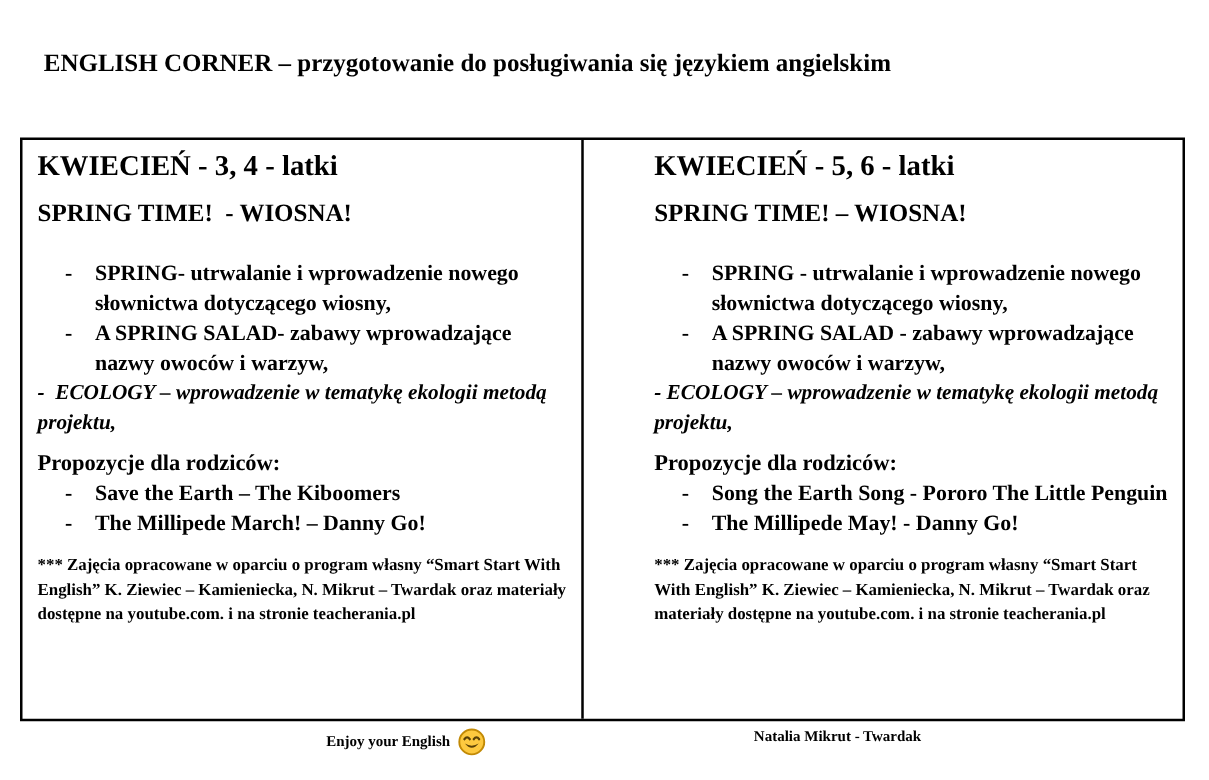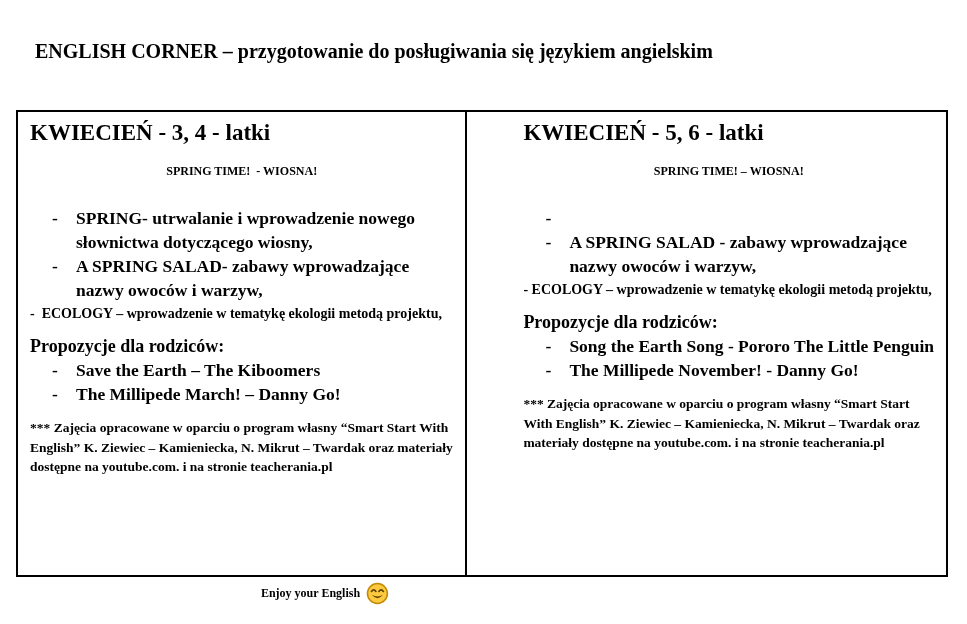--- a/index.html
+++ b/index.html
@@ -49,47 +49,47 @@
     margin-left: 44px;
   }
   .cell-header {
     margin: 0 0 16px 0;
     font-size: 23px;
     line-height: 26px;
     font-weight: bold;
   }
   .subheader {
     margin: 0 0 25px 0;
-    font-size: 12px;
+    font-size: 20px;
     line-height: 19px;
     white-space: pre-wrap;
-    text-align: center;
   }
   .bullet {
     display: flex;
     font-size: 17.5px;
     line-height: 24px;
   }
   .bullet .marker {
     margin-left: 22px;
     width: 24px;
     flex-shrink: 0;
   }
   .bullet .text {
     flex: 1;
     white-space: pre-wrap;
   }
   .bullet.song .text {
     white-space: nowrap;
   }
   .ecology {
     margin: 0;
-    font-size: 14px;
+    font-size: 17px;
     line-height: 24px;
     white-space: pre-wrap;
+    font-style: italic;
   }
   .parents-header {
     margin: 8px 0 0 0;
     font-size: 18px;
     line-height: 24px;
   }
   .footnote {
     margin: 12px 0 0 0;
     font-size: 13.5px;
     line-height: 19.5px;
@@ -155,45 +155,47 @@
 
     <p class="footnote">*** Zajęcia opracowane w oparciu o program własny “Smart Start With English” K. Ziewiec – Kamieniecka, N. Mikrut – Twardak oraz materiały dostępne na youtube.com. i na stronie teacherania.pl</p>
   </section>
 
   <section class="cell right-col">
     <h2 class="cell-header">KWIECIEŃ - 5, 6 - latki</h2>
     <p class="subheader">SPRING TIME! – WIOSNA!</p>
 
     <div class="bullet">
       <span class="marker">-</span>
+      <span class="text">SPRING - utrwalanie i wprowadzenie nowego słownictwa dotyczącego wiosny,</span>
     </div>
     <div class="bullet">
       <span class="marker">-</span>
       <span class="text">A SPRING SALAD - zabawy wprowadzające nazwy owoców i warzyw,</span>
     </div>
     <p class="ecology">- ECOLOGY – wprowadzenie w tematykę ekologii metodą projektu,</p>
 
     <p class="parents-header">Propozycje dla rodziców:</p>
     <div class="bullet song">
       <span class="marker">-</span>
       <span class="text">Song the Earth Song - Pororo The Little Penguin</span>
     </div>
     <div class="bullet song">
       <span class="marker">-</span>
-      <span class="text">The Millipede November! - Danny Go!</span>
+      <span class="text">The Millipede May! - Danny Go!</span>
     </div>
 
     <p class="footnote">*** Zajęcia opracowane w oparciu o program własny “Smart Start With English” K. Ziewiec – Kamieniecka, N. Mikrut – Twardak oraz materiały dostępne na youtube.com. i na stronie teacherania.pl</p>
   </section>
 
 </div>
 
 <div class="footer">
   <span class="footer-left">
     <span>Enjoy your English</span>
     <svg class="emoji-svg" width="23" height="23" viewBox="0 0 24 24" aria-hidden="true">
       <circle cx="12" cy="12" r="10.4" fill="#FDC93F" stroke="#C28A06" stroke-width="1.6"></circle>
       <path d="M5.8 9.8 Q8.1 6.7 10.4 9.8" fill="none" stroke="#5B4207" stroke-width="1.8" stroke-linecap="round"></path>
       <path d="M13.6 9.8 Q15.9 6.7 18.2 9.8" fill="none" stroke="#5B4207" stroke-width="1.8" stroke-linecap="round"></path>
       <path d="M6.2 13.4 Q12 20.4 17.8 13.4 Q12 17.0 6.2 13.4 Z" fill="#5B4207"></path>
     </svg>
   </span>
+  <span class="footer-right">Natalia Mikrut - Twardak</span>
 </div>
 
 </body></html>

